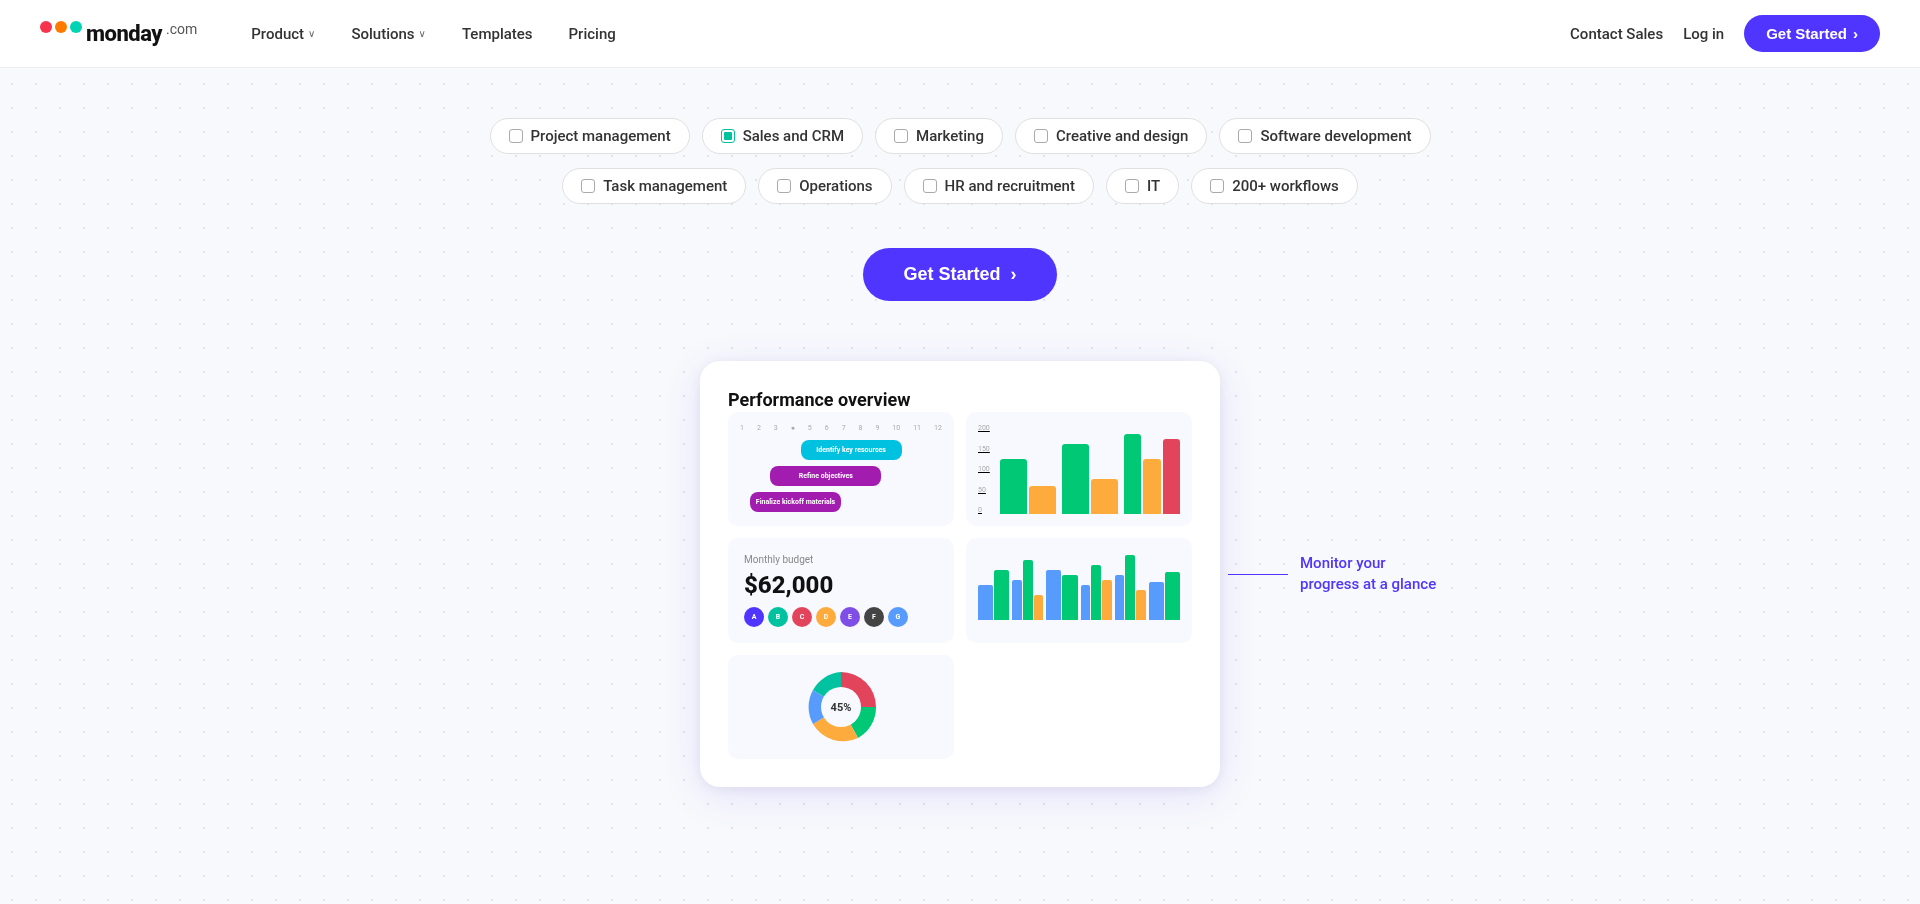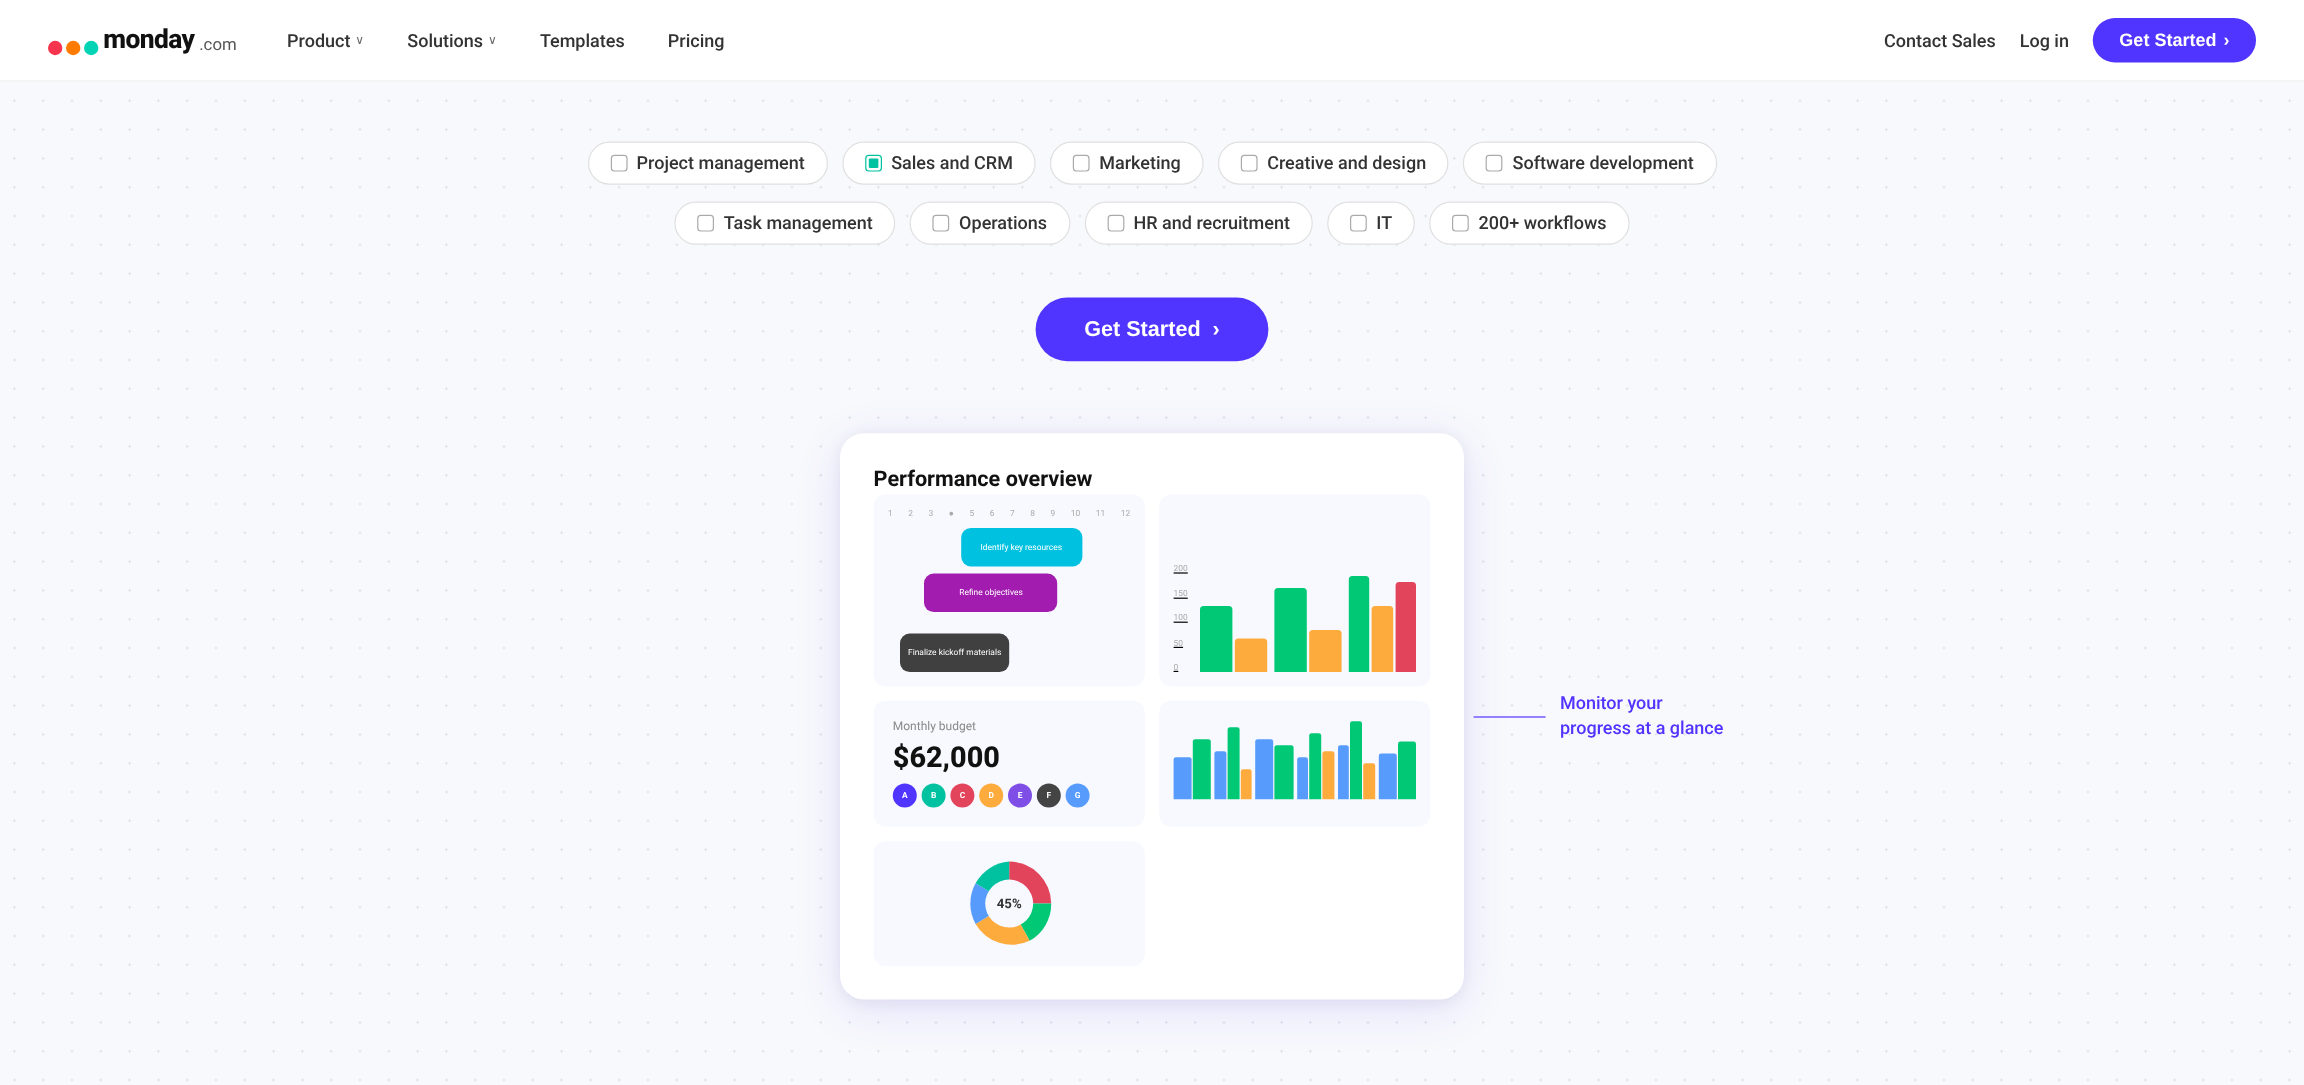--- a/index.html
+++ b/index.html
@@ -29,23 +29,23 @@
       background: #fff;
       border-bottom: 1px solid #eee;
       display: flex;
       align-items: center;
       padding: 0 40px;
       height: 68px;
     }
 
     .nav-logo {
       display: flex;
-      align-items: flex-end;
+      align-items: flex-start;
       gap: 4px;
-      margin-right: 28px;
+      margin-right: 40px;
       text-decoration: none;
     }
 
     .logo-icon {
       display: flex;
       gap: 3px;
       align-items: center;
     }
 
     .logo-dot {
@@ -243,35 +243,35 @@
       flex-direction: column;
       gap: 6px;
     }
 
     .gantt-bar-wrap {
       display: flex;
       align-items: center;
     }
 
     .gantt-bar {
-      height: 32px;
+      height: 20px;
       border-radius: 8px;
       display: flex;
       align-items: center;
       justify-content: center;
       font-size: 7px;
       color: #fff;
-      font-weight: 400;
+      font-weight: 700;
       white-space: nowrap;
       padding: 0 17px;
     }
 
     .bar-cyan { background: #00c2e0; margin-left: 30%; width: 50%; }
     .bar-blue { background: #a21caf; margin-left: 15%; width: 55%; }
-    .bar-purple { background: #404040; margin-left: 5%; width: 45%; margin-top: 12px; }
+    .bar-purple { background: #a21caf; margin-left: 5%; width: 45%; }
 
     
     .barchart-cell {
       background: #f8f9ff;
       border-radius: 10px;
       padding: 12px;
       display: flex;
       flex-direction: column;
       justify-content: flex-end;
       text-decoration: underline;

